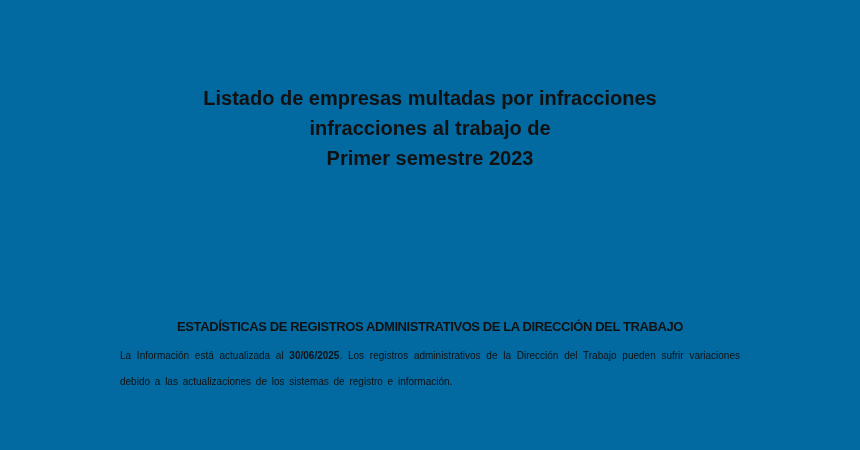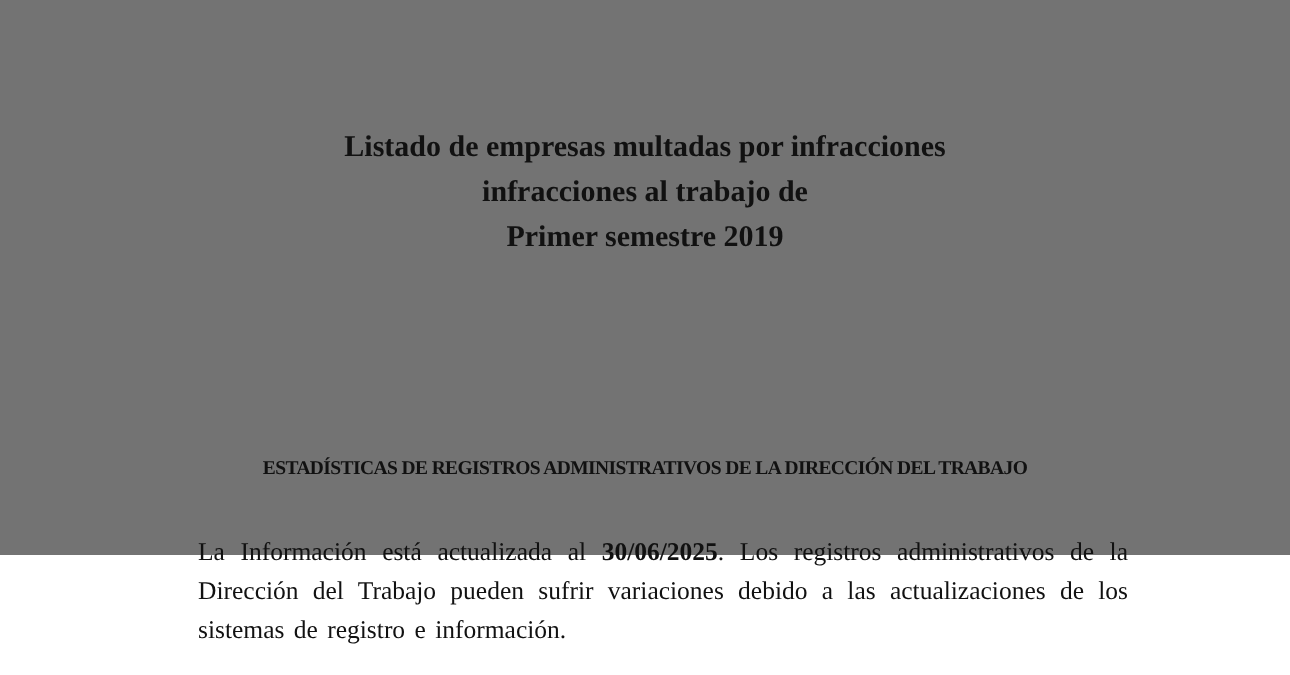--- a/index.html
+++ b/index.html
@@ -10,23 +10,22 @@
     width: 860px;
     height: 450px;
     background: #ffffff;
     font-family: "Liberation Sans", "DejaVu Sans", sans-serif;
     color: #111111;
     overflow: hidden;
   }
   .page {
     position: relative;
     width: 860px;
-    height: 370px;
-    background: #737373;
-    font-family: Liberation Serif, serif;
+    height: 450px;
+    background: #0369a1;
   }
   .doc-title {
     position: absolute;
     top: 83px;
     left: 0;
     width: 860px;
     margin: 0;
     text-align: center;
     font-size: 20px;
     font-weight: bold;
@@ -37,56 +36,56 @@
     display: block;
   }
   .footnote-sup {
     font-weight: normal;
     font-size: 13px;
     vertical-align: super;
     line-height: 0;
   }
   .section-heading {
     position: absolute;
-    top: 303px;
+    top: 318px;
     left: 120px;
     width: 620px;
     margin: 0;
     text-align: center;
     font-size: 13px;
     font-weight: bold;
     letter-spacing: -0.4px;
     line-height: 18px;
     color: #111111;
   }
   .update-note {
     position: absolute;
     top: 343px;
     left: 120px;
     width: 620px;
-    margin: 12px;
+    margin: 0;
     text-align: justify;
-    font-size: 17px;
+    font-size: 10px;
     font-weight: normal;
     line-height: 26px;
     word-spacing: 2px;
     color: #111111;
   }
   .update-note strong {
     font-weight: bold;
   }
 </style>
 </head>
 <body>
 
 <div class="page">
 
   <h1 class="doc-title">
       <span class="title-line">Listado de empresas multadas por infracciones</span>
       <span class="title-line">infracciones al trabajo de</span>
-      <span class="title-line">Primer semestre 2019</span>
+      <span class="title-line">Primer semestre 2023</span>
     </h1>
 
   <p class="section-heading">ESTADÍSTICAS DE REGISTROS ADMINISTRATIVOS DE LA DIRECCIÓN DEL TRABAJO</p>
 
   <p class="update-note"><span>La Información está actualizada al </span><strong>30/06/2025</strong><span>. Los registros administrativos de la Dirección del Trabajo pueden sufrir variaciones debido a las actualizaciones de los sistemas de registro e información.</span></p>
 
 </div>
 
 </body></html>

